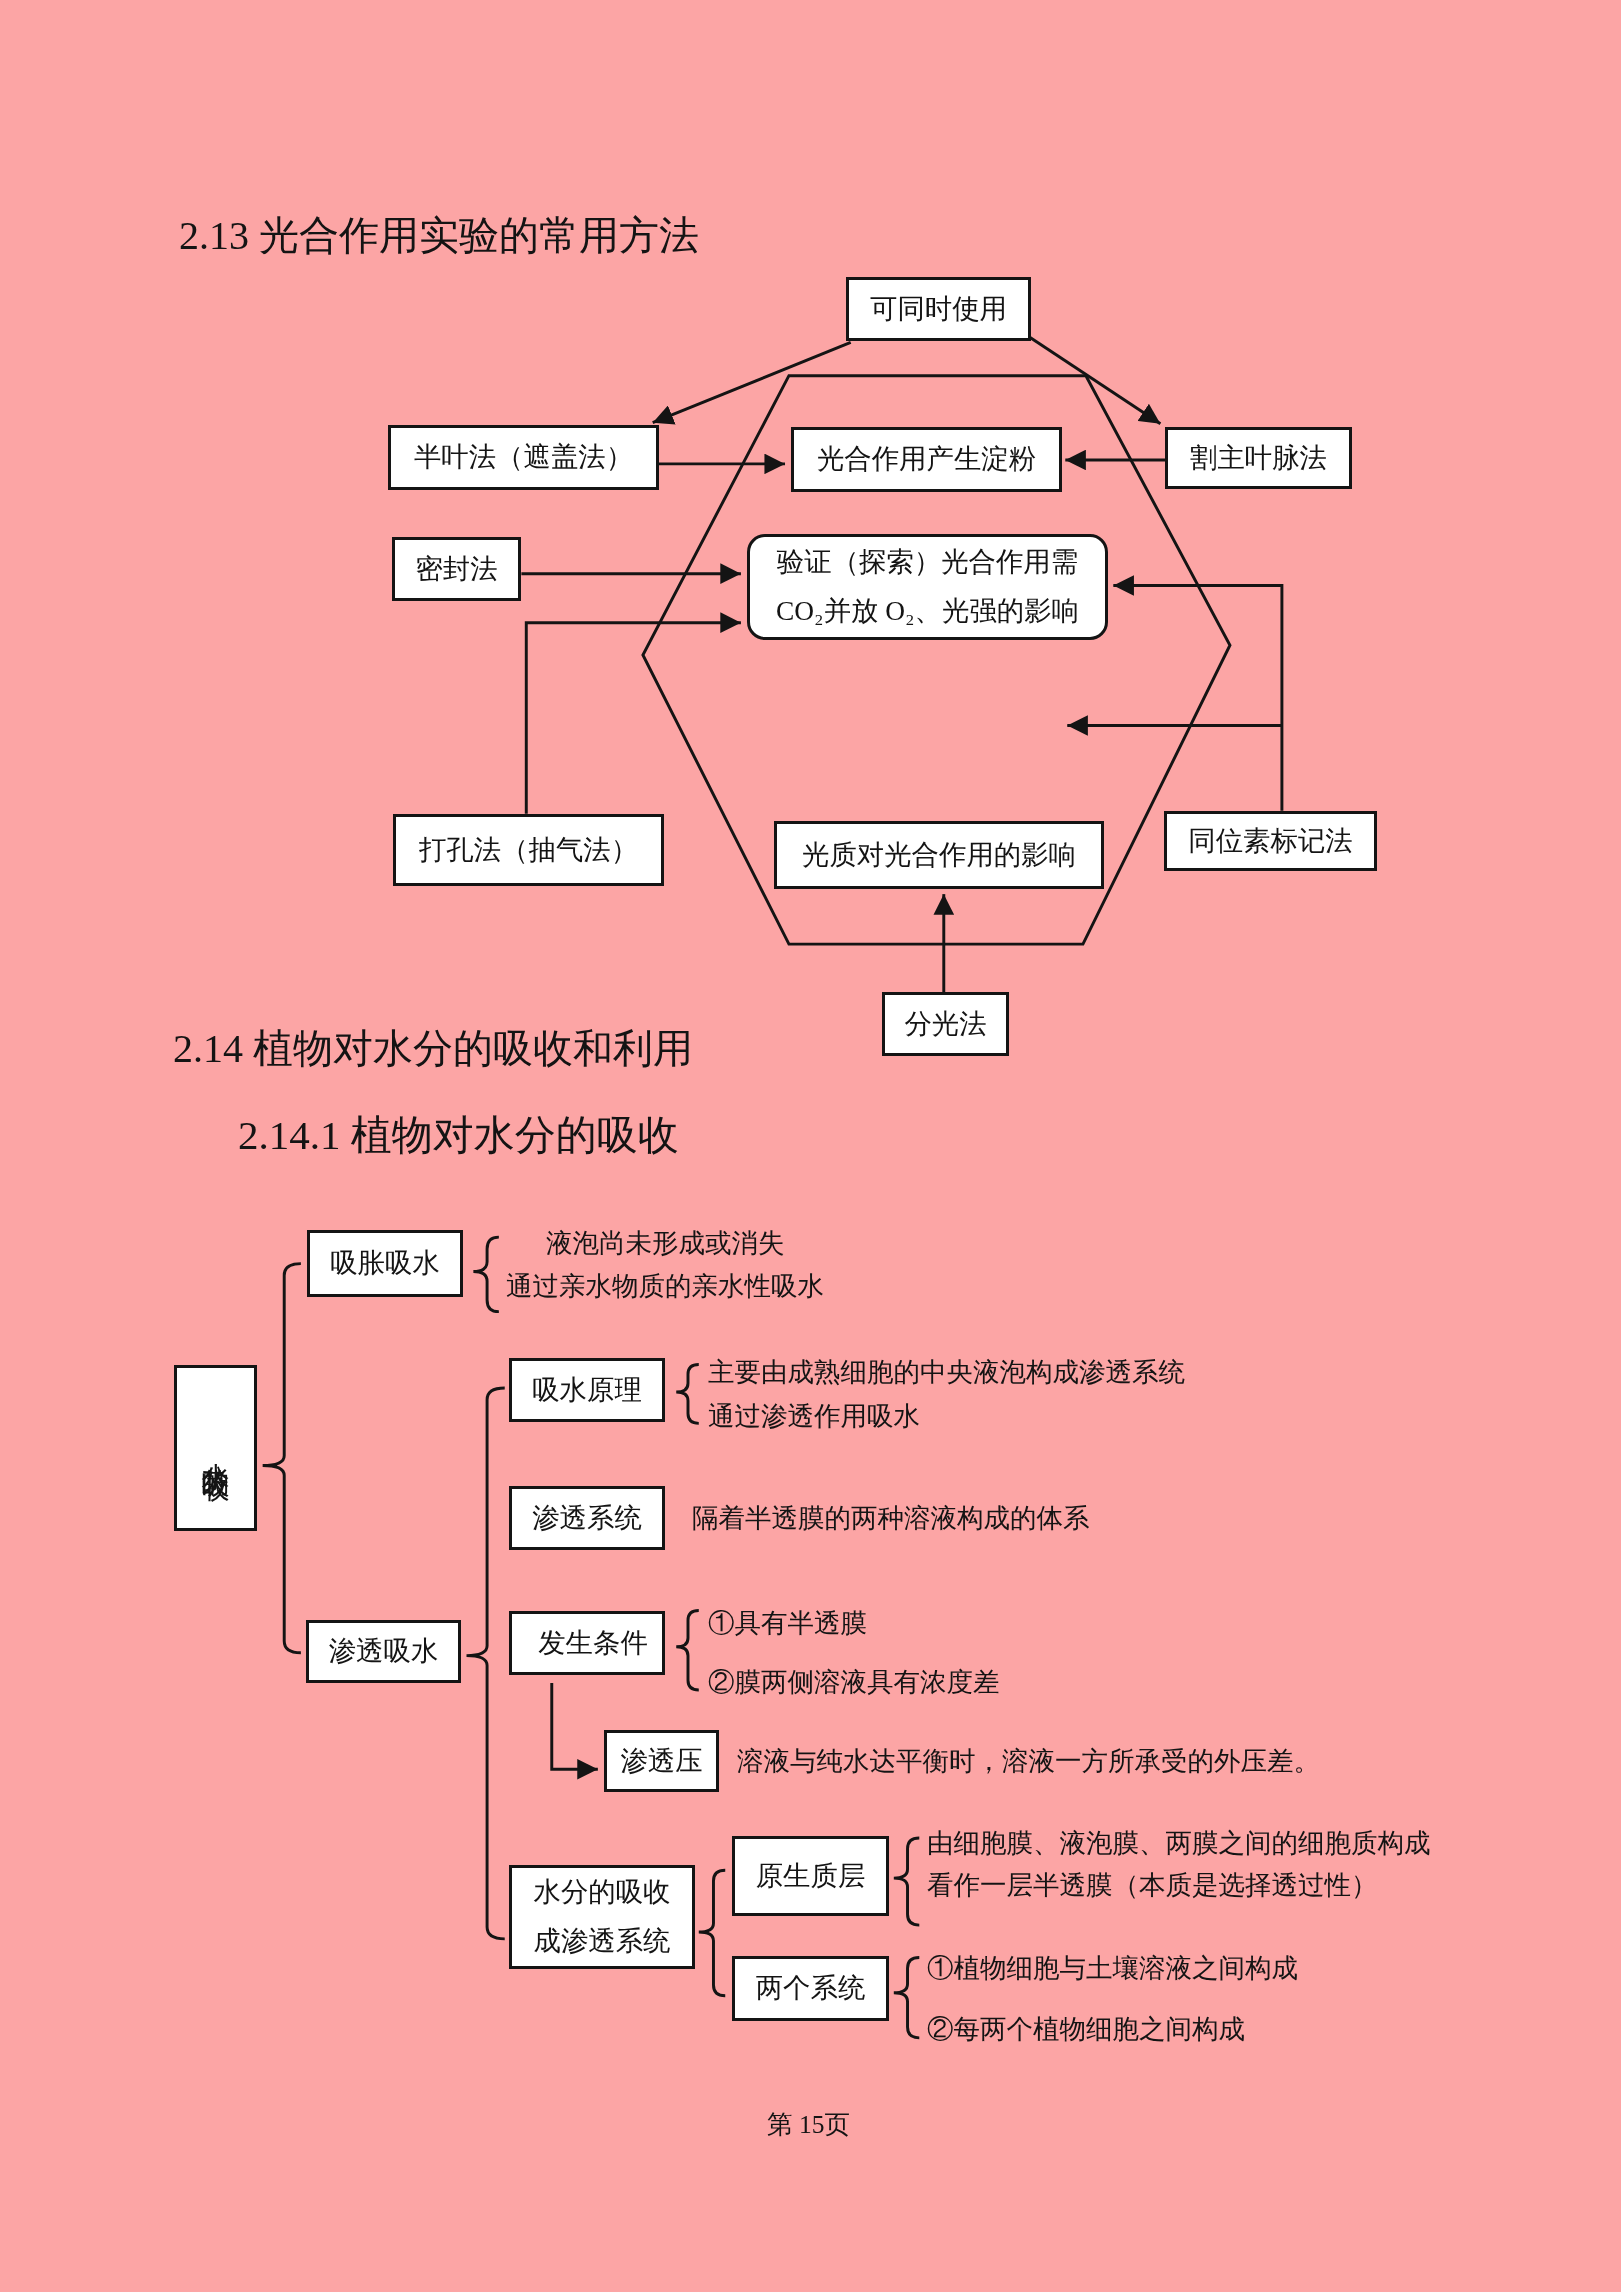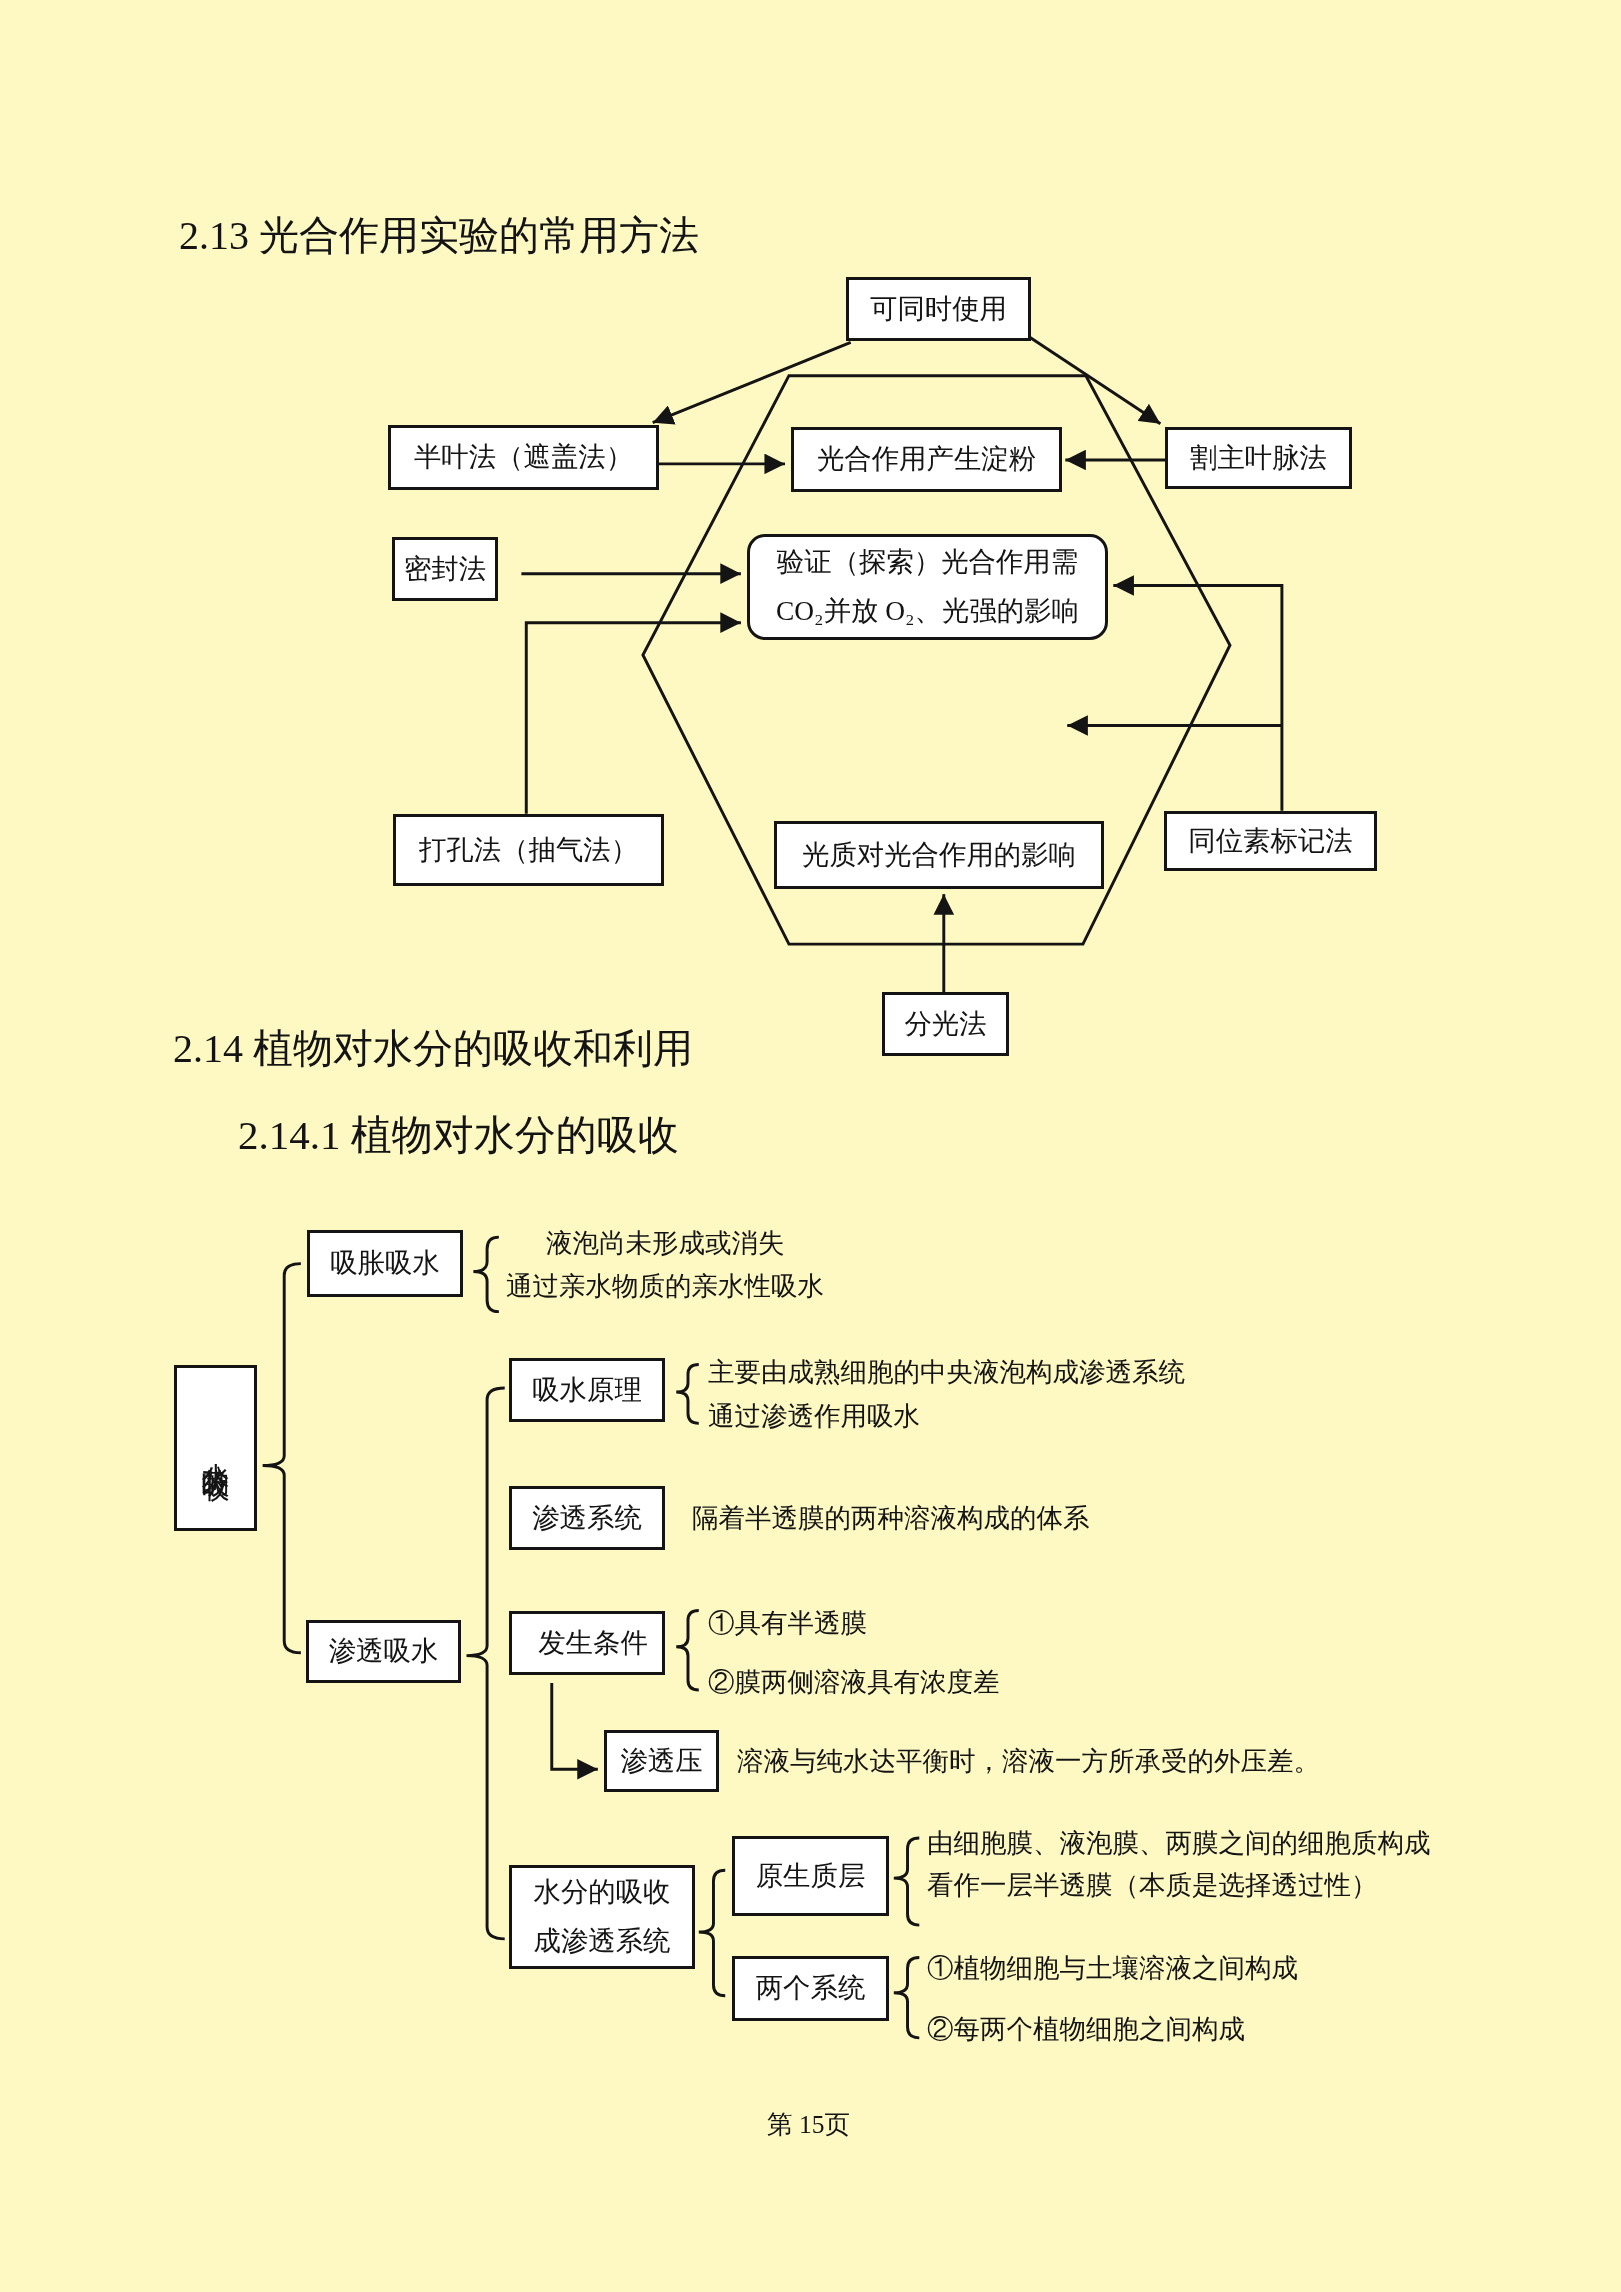--- a/index.html
+++ b/index.html
@@ -1,17 +1,17 @@
 <!DOCTYPE html>
 <html><head>
 <meta charset="utf-8">
 <style>
   html,body{margin:0;padding:0;background:#ffffff;}
   .page{
-    position:relative;width:1621px;height:2293px;background:#fef9c3;
+    position:relative;width:1621px;height:2293px;background:#fca5a5;
     font-family:"Liberation Serif","DejaVu Serif",serif;color:#141414;overflow:hidden;
   }
   .svglayer{position:absolute;left:0;top:0;width:1621px;height:2293px;}
   .box{
     position:absolute;border:3.9px solid #141414;background:#fff;box-sizing:border-box;
     display:flex;align-items:center;justify-content:center;flex-direction:column;
     font-size:27.4px;white-space:nowrap;text-align:center;line-height:1.25;
   }
   .box .l2line{line-height:49px;}
   .vbox{writing-mode:vertical-rl;text-orientation:upright;letter-spacing:2.9px;font-size:28px;}
@@ -57,21 +57,21 @@
       <path d="M938,1997 Q926,1997 926,2008 L926,2024 Q926,2033 912,2033 Q926,2033 926,2042 L926,2068 Q926,2079 938,2079"></path>
     </g>
   </svg>
 
   <div class="h1" style="left:179px;top:208px;">2.13 光合作用实验的常用方法</div>
   <div class="h1" style="left:173px;top:1021px;">2.14 植物对水分的吸收和利用</div>
   <div class="h2" style="left:238px;top:1108px;">2.14.1 植物对水分的吸收</div>
 
   <div class="box" style="left:846px;top:277px;width:185px;height:64px;">可同时使用</div>
   <div class="box" style="left:388px;top:425px;width:271px;height:65px;">半叶法（遮盖法）</div>
-  <div class="box" style="left:392px;top:537px;width:106px;height:64px;">密封法</div>
+  <div class="box" style="left:392px;top:537px;width:129px;height:64px;">密封法</div>
   <div class="box" style="left:393px;top:814px;width:271px;height:72px;">打孔法（抽气法）</div>
   <div class="box" style="left:1165px;top:427px;width:187px;height:62px;">割主叶脉法</div>
   <div class="box" style="left:1164px;top:811px;width:213px;height:60px;">同位素标记法</div>
   <div class="box" style="left:882px;top:992px;width:127px;height:64px;">分光法</div>
   <div class="box" style="left:791px;top:427px;width:271px;height:65px;">光合作用产生淀粉</div>
   <div class="box" style="left:747px;top:534px;width:361px;height:106px;border-radius:18px;">
     <div class="l2line">验证（探索）光合作用需</div>
     <div class="l2line">CO₂并放 O₂、光强的影响</div>
   </div>
   <div class="box" style="left:774px;top:821px;width:330px;height:68px;">光质对光合作用的影响</div>

